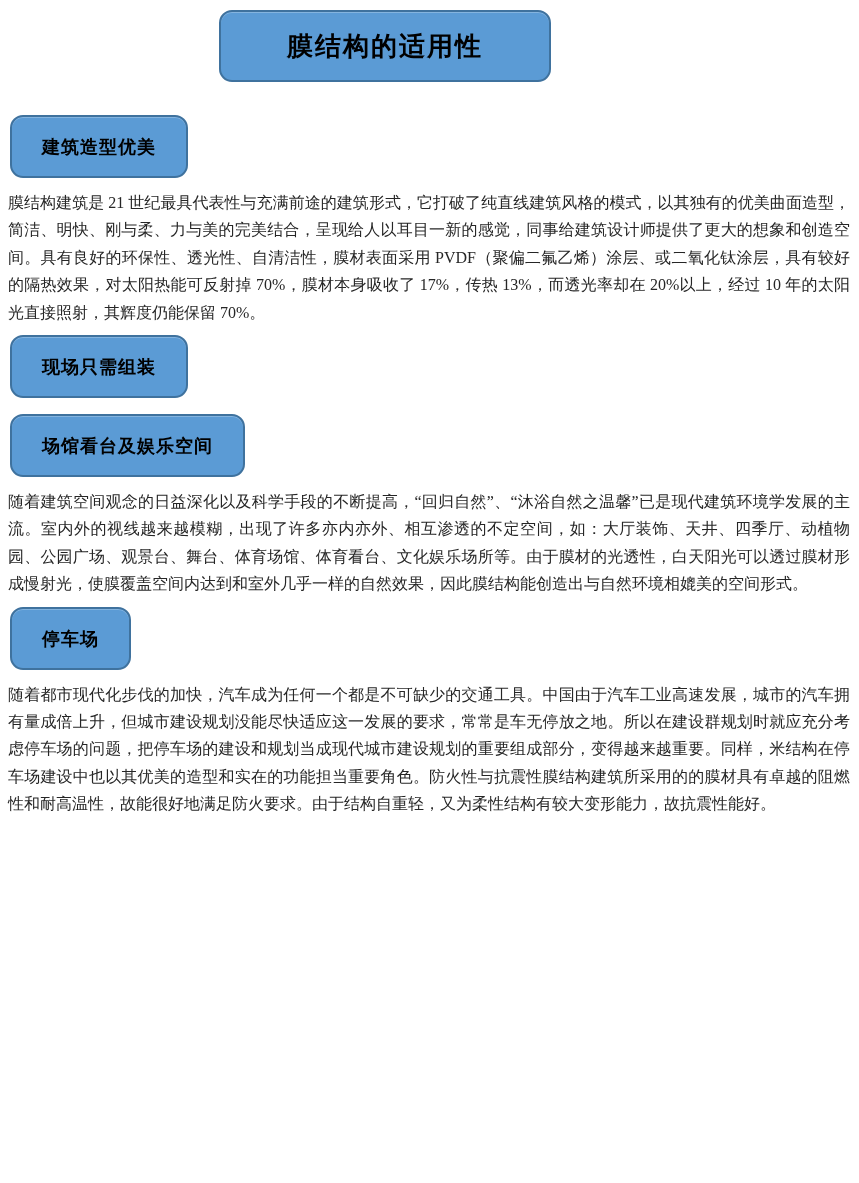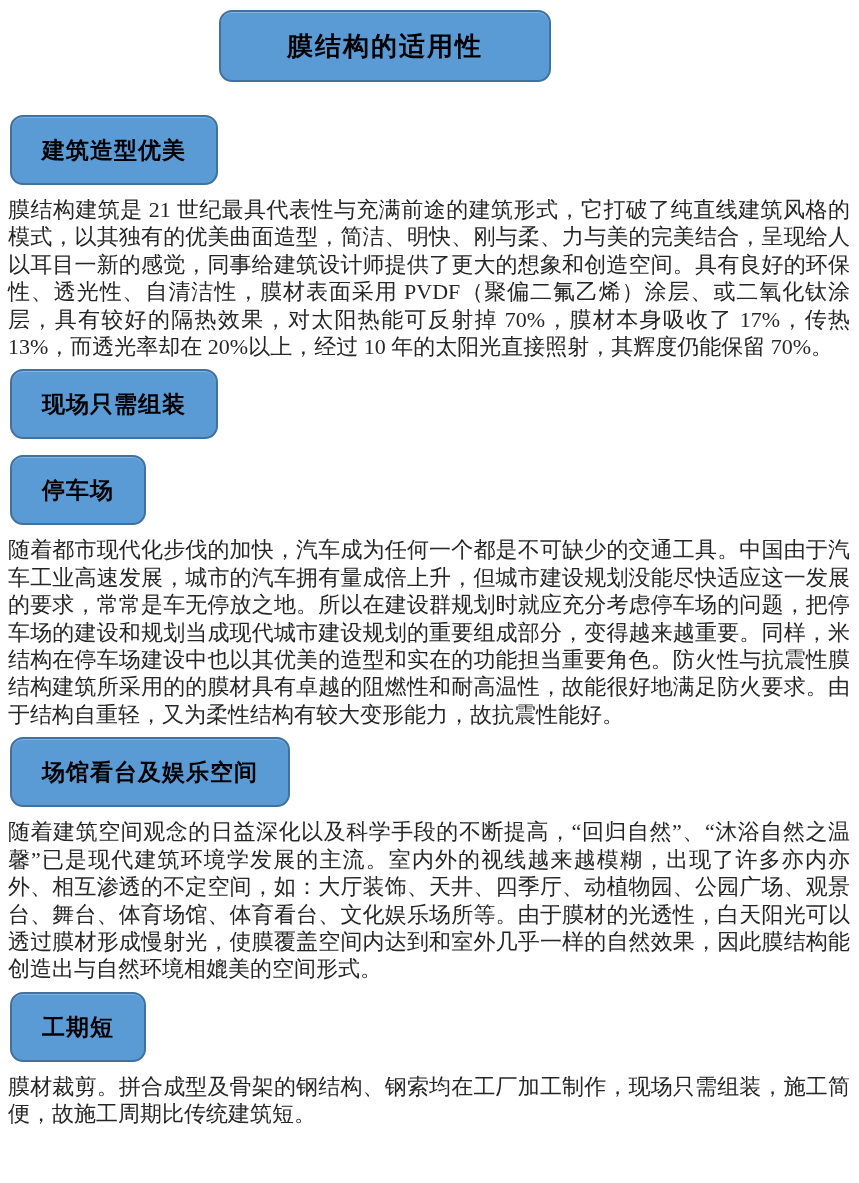--- a/index.html
+++ b/index.html
@@ -33,30 +33,30 @@
     letter-spacing: 2px;
     box-shadow: inset 0 1px 0 rgba(255,255,255,0.25);
   }
   .section-heading {
     display: inline-block;
     margin: 5px 0 11px 10px;
     background: var(--box-fill);
     border: 2px solid var(--box-border);
     border-radius: 13px;
     padding: 18px 30px 17px 30px;
-    font-size: 23px;
+    font-size: 18px;
     font-weight: bold;
     color: var(--heading-text);
     letter-spacing: 1px;
     box-shadow: inset 0 1px 0 rgba(255,255,255,0.25);
   }
   .section { display: block; }
   .body-para {
     margin: 0 9px 4px 8px;
-    font-size: 22px;
+    font-size: 16px;
     line-height: 27.4px;
     color: var(--body-text);
     text-align: justify;
     text-justify: inter-ideograph;
   }
 </style>
 </head>
 <body>
 
 <div class="page">
@@ -66,27 +66,23 @@
   <div class="section">
     <div class="section-heading">建筑造型优美</div>
     <p class="body-para">膜结构建筑是 21 世纪最具代表性与充满前途的建筑形式，它打破了纯直线建筑风格的模式，以其独有的优美曲面造型，简洁、明快、刚与柔、力与美的完美结合，呈现给人以耳目一新的感觉，同事给建筑设计师提供了更大的想象和创造空间。具有良好的环保性、透光性、自清洁性，膜材表面采用 PVDF（聚偏二氟乙烯）涂层、或二氧化钛涂层，具有较好的隔热效果，对太阳热能可反射掉 70%，膜材本身吸收了 17%，传热 13%，而透光率却在 20%以上，经过 10 年的太阳光直接照射，其辉度仍能保留 70%。</p>
   </div>
 
   <div class="section">
     <div class="section-heading">现场只需组装</div>
   </div>
 
   <div class="section">
-    <div class="section-heading">停车场</div>
-    <p class="body-para">随着都市现代化步伐的加快，汽车成为任何一个都是不可缺少的交通工具。中国由于汽车工业高速发展，城市的汽车拥有量成倍上升，但城市建设规划没能尽快适应这一发展的要求，常常是车无停放之地。所以在建设群规划时就应充分考虑停车场的问题，把停车场的建设和规划当成现代城市建设规划的重要组成部分，变得越来越重要。同样，米结构在停车场建设中也以其优美的造型和实在的功能担当重要角色。防火性与抗震性膜结构建筑所采用的的膜材具有卓越的阻燃性和耐高温性，故能很好地满足防火要求。由于结构自重轻，又为柔性结构有较大变形能力，故抗震性能好。</p>
-  </div>
-
-  <div class="section">
     <div class="section-heading">场馆看台及娱乐空间</div>
     <p class="body-para">随着建筑空间观念的日益深化以及科学手段的不断提高，“回归自然”、“沐浴自然之温馨”已是现代建筑环境学发展的主流。室内外的视线越来越模糊，出现了许多亦内亦外、相互渗透的不定空间，如：大厅装饰、天井、四季厅、动植物园、公园广场、观景台、舞台、体育场馆、体育看台、文化娱乐场所等。由于膜材的光透性，白天阳光可以透过膜材形成慢射光，使膜覆盖空间内达到和室外几乎一样的自然效果，因此膜结构能创造出与自然环境相媲美的空间形式。</p>
   </div>
 
   <div class="section">
-    <div class="section-heading">工期短</div>
-    <p class="body-para">膜材裁剪。拼合成型及骨架的钢结构、钢索均在工厂加工制作，现场只需组装，施工简便，故施工周期比传统建筑短。</p>
+    <div class="section-heading">停车场</div>
+    <p class="body-para">随着都市现代化步伐的加快，汽车成为任何一个都是不可缺少的交通工具。中国由于汽车工业高速发展，城市的汽车拥有量成倍上升，但城市建设规划没能尽快适应这一发展的要求，常常是车无停放之地。所以在建设群规划时就应充分考虑停车场的问题，把停车场的建设和规划当成现代城市建设规划的重要组成部分，变得越来越重要。同样，米结构在停车场建设中也以其优美的造型和实在的功能担当重要角色。防火性与抗震性膜结构建筑所采用的的膜材具有卓越的阻燃性和耐高温性，故能很好地满足防火要求。由于结构自重轻，又为柔性结构有较大变形能力，故抗震性能好。</p>
   </div>
+
 
 </div>
 
 </body></html>

